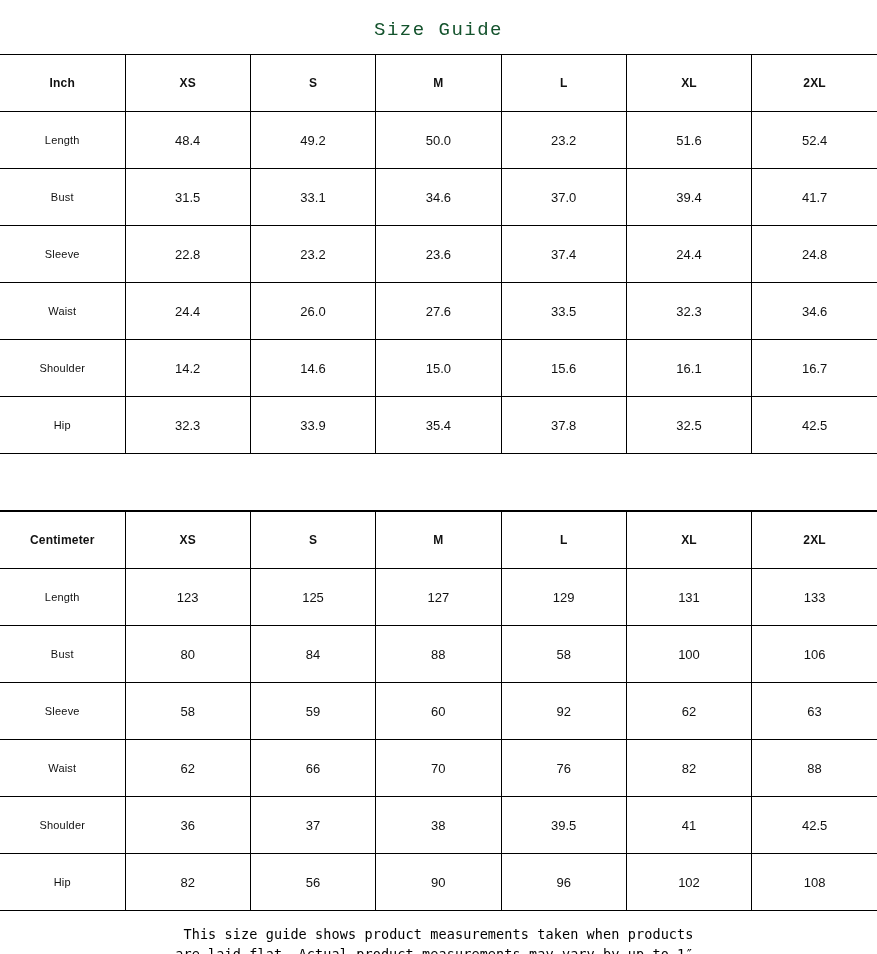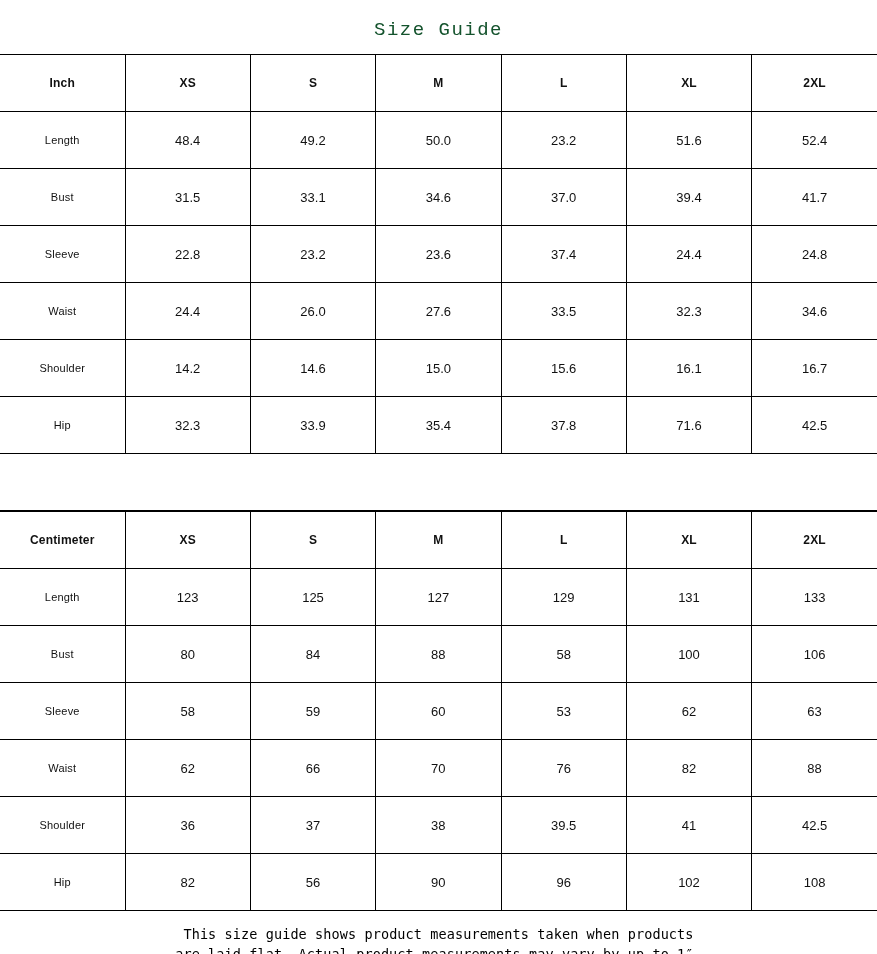--- a/index.html
+++ b/index.html
@@ -162,21 +162,21 @@
         <td>15.6</td>
         <td>16.1</td>
         <td>16.7</td>
       </tr>
       <tr>
         <td class="row-label">Hip</td>
         <td>32.3</td>
         <td>33.9</td>
         <td>35.4</td>
         <td>37.8</td>
-        <td>71.6</td>
+        <td>32.5</td>
         <td>42.5</td>
       </tr>
     </tbody>
   </table>
 
   <div class="spacer-band"></div>
 
   <table class="size-table">
     <colgroup>
       <col class="unit-col">
@@ -215,21 +215,21 @@
         <td>88</td>
         <td>58</td>
         <td>100</td>
         <td>106</td>
       </tr>
       <tr>
         <td class="row-label">Sleeve</td>
         <td>58</td>
         <td>59</td>
         <td>60</td>
-        <td>53</td>
+        <td>92</td>
         <td>62</td>
         <td>63</td>
       </tr>
       <tr>
         <td class="row-label">Waist</td>
         <td>62</td>
         <td>66</td>
         <td>70</td>
         <td>76</td>
         <td>82</td>

